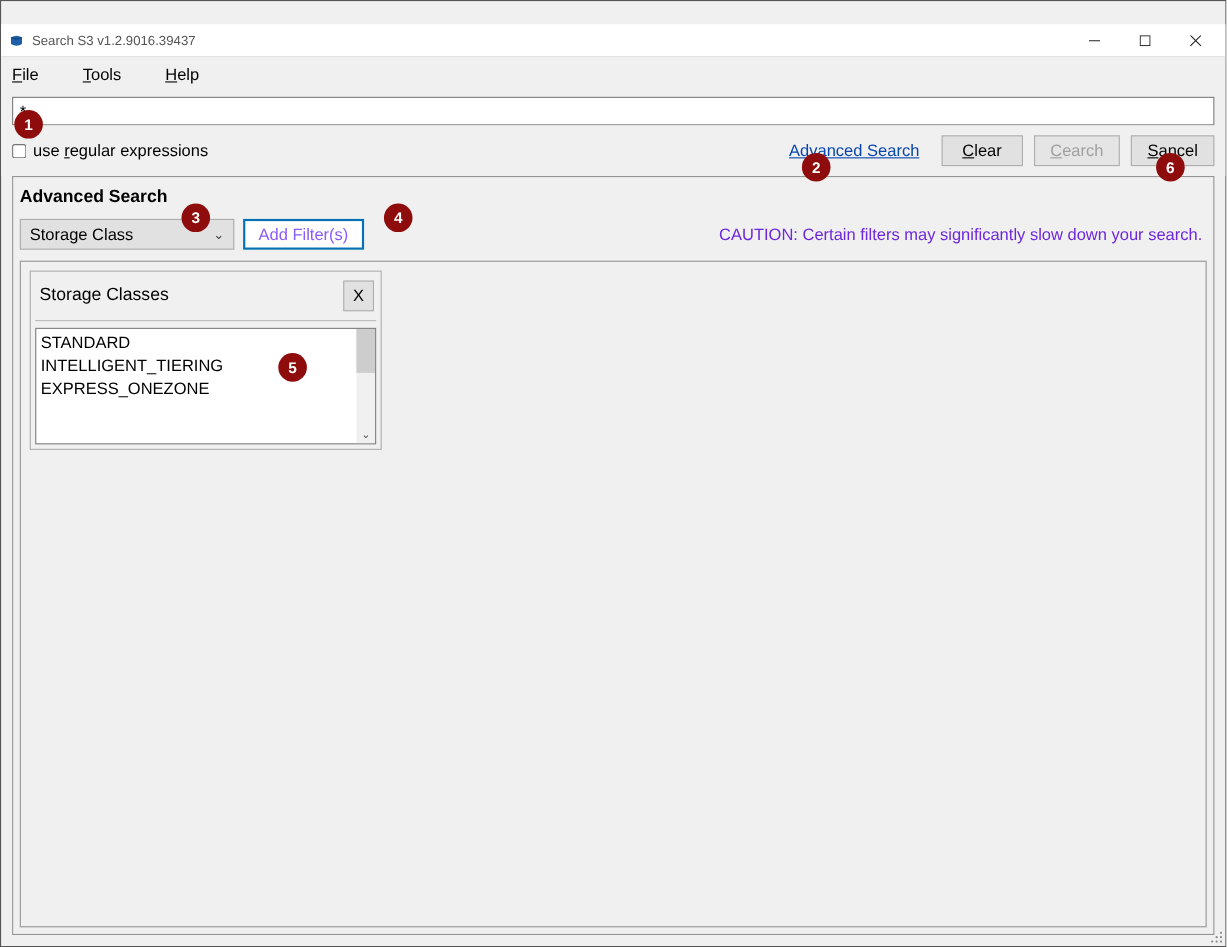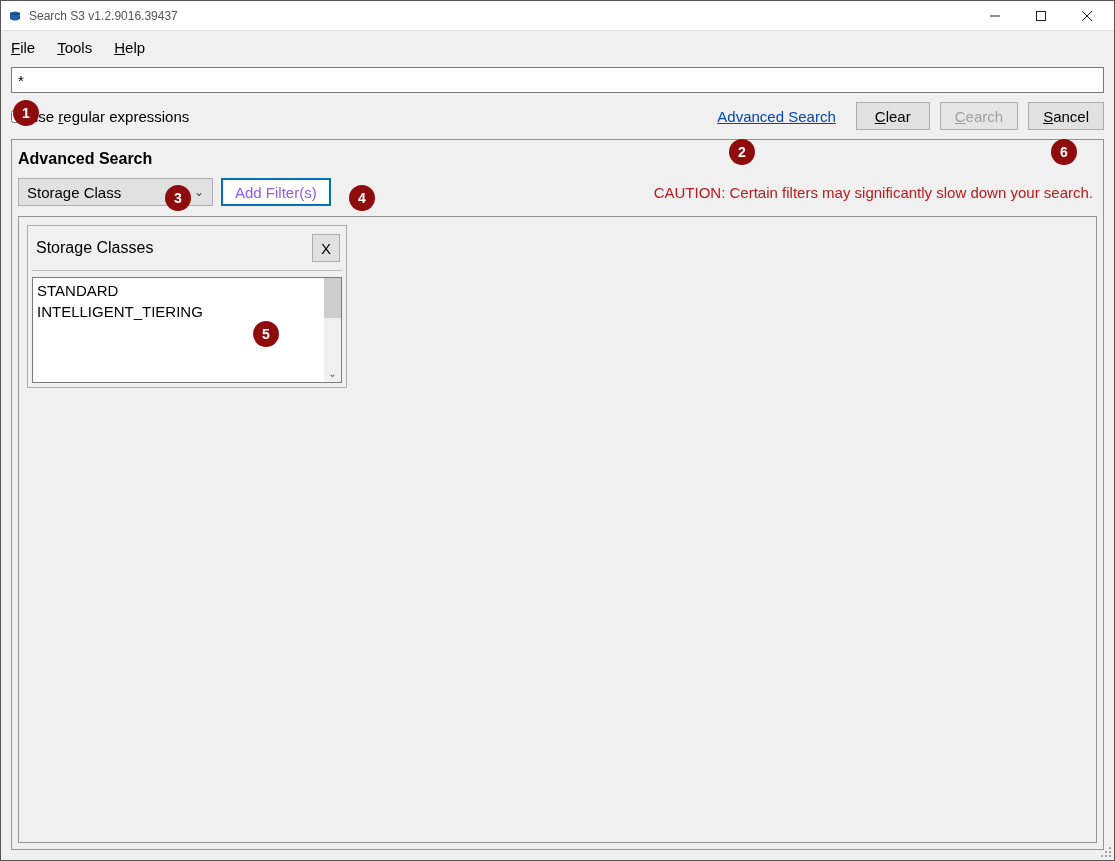--- a/index.html
+++ b/index.html
@@ -1,28 +1,28 @@
 <!DOCTYPE html>
 <html><head>
 <meta charset="utf-8">
 <style>
   * { box-sizing: border-box; margin: 0; padding: 0; }
   html, body { width: 1115px; height: 861px; font-family: "Segoe UI", Tahoma, sans-serif; font-size: 15px; color: #000; background: #fff; overflow: hidden; }
   .window { width: 1115px; height: 861px; border: 1px solid #555; display: flex; flex-direction: column; background: #f0f0f0; position: relative; }
 
   
-  .titlebar { height: 30px; background: #fff; display: flex; align-items: center; padding: 0 4px; border-bottom: 1px solid #e0e0e0; }
+  .titlebar { height: 30px; background: #fff; display: flex; align-items: center; padding: 0 4px; border-bottom: 1px solid #e0e0e0; margin-top: 21px; }
   .titlebar .app-icon { width: 16px; height: 16px; margin: 0 6px 0 2px; }
   .titlebar .title-text { font-size: 12px; color: #555; flex: 0 0 auto; }
   .titlebar .spacer { flex: 1 1 auto; }
   .win-btn { width: 46px; height: 30px; display: flex; align-items: center; justify-content: center; color: #222; }
   .win-btn svg { display: block; }
 
   
-  .menubar { height: 32px; background: #f0f0f0; display: flex; align-items: center; padding: 0 10px; gap: 22px; font-size: 15px; }
+  .menubar { height: 32px; background: #f0f0f0; display: flex; align-items: center; padding: 0 10px; gap: 40px; font-size: 15px; }
   .menubar .menu-item { cursor: default; }
   .menubar .menu-item .ul { text-decoration: underline; }
 
   
   .search-row { padding: 4px 10px 0 10px; background: #f0f0f0; }
   .search-input { width: 100%; height: 26px; border: 1px solid #7a7a7a; background: #fff; font-size: 15px; padding: 0 6px; }
 
   
   .options-row { height: 46px; background: #f0f0f0; display: flex; align-items: center; padding: 0 10px; gap: 10px; }
   .checkbox-wrap { display: flex; align-items: center; gap: 6px; font-size: 15px; }
@@ -33,21 +33,21 @@
   .btn.disabled { color: #a0a0a0; background: #e5e5e5; }
   .btn .ul { text-decoration: underline; }
 
   
   .adv-panel { flex: 1 1 auto; margin: 0 10px 10px 10px; border: 1px solid #959595; background: #f0f0f0; display: flex; flex-direction: column; padding: 0; }
   .adv-title { font-weight: bold; font-size: 16px; padding: 10px 6px 10px 6px; }
   .adv-controls { display: flex; align-items: center; padding: 0 6px 10px 6px; gap: 8px; }
   .selectish { width: 195px; height: 28px; border: 1px solid #adadad; background: #e1e1e1; display: flex; align-items: center; justify-content: space-between; padding: 0 8px; font-size: 15px; }
   .selectish .chev { font-size: 12px; color: #444; }
   .add-filter-btn { height: 28px; padding: 0 12px; border: 2px solid #0772b3; background: #fff; color: #8b5cf6; font-size: 15px; display: inline-flex; align-items: center; }
-  .caution { margin-left: auto; color: #b91c1c; font-size: 15px; padding-right: 4px; }
+  .caution { margin-left: auto; color: #6d28d9; font-size: 15px; padding-right: 4px; }
 
   .adv-body { flex: 1 1 auto; margin: 0 6px 6px 6px; border: 1px solid #959595; background: #f0f0f0; padding: 8px; overflow: hidden; }
 
   
   .filter-card { width: 320px; border: 1px solid #adadad; background: #f0f0f0; padding: 4px; }
   .filter-card-head { display: flex; align-items: center; justify-content: space-between; padding: 4px 2px 4px 4px; }
   .filter-card-title { font-size: 16px; }
   .close-x { width: 28px; height: 28px; border: 1px solid #adadad; background: #e1e1e1; display: flex; align-items: center; justify-content: center; font-size: 15px; }
   .filter-sep { border: none; border-top: 1px solid #b8b8b8; margin: 4px 0 6px 0; }
   .listbox { position: relative; width: 100%; height: 106px; border: 1px solid #7a7a7a; background: #fff; overflow: hidden; }
@@ -146,20 +146,21 @@
       <div class="filter-card">
         <div class="filter-card-head">
           <span class="filter-card-title">Storage Classes</span>
           <span class="close-x">X</span>
         </div>
         <hr class="filter-sep">
         <div class="listbox">
           <div class="list-inner">
             <div class="list-item">STANDARD</div>
             <div class="list-item">INTELLIGENT_TIERING</div>
+            <div class="list-item">EXPRESS_ONEZONE</div>
           </div>
           <div class="scrollbar">
             <div class="scroll-thumb"></div>
             <div class="scroll-arrow down">⌄</div>
           </div>
         </div>
       </div>
     </div>
   </div>
 

